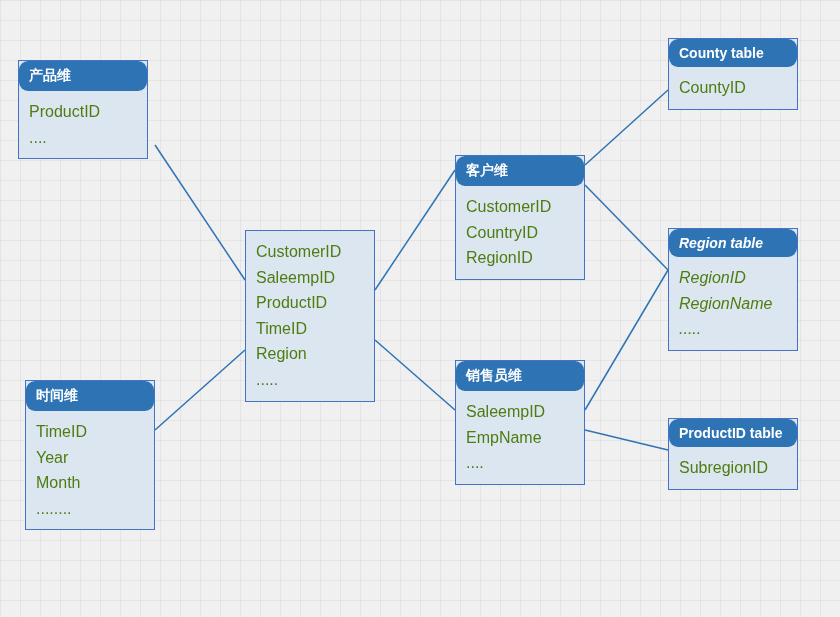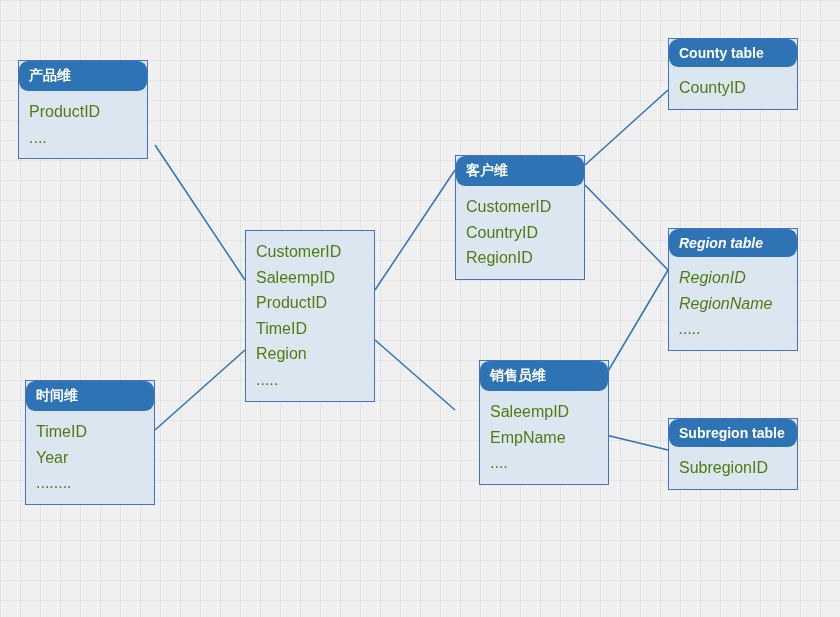--- a/index.html
+++ b/index.html
@@ -73,20 +73,21 @@
     <div class="db-table-body">
       <div>ProductID</div>
       <div>....</div>
     </div>
   </div>
 <div class="db-table" style="left: 25px; top: 380px;">
     <div class="db-table-header">时间维</div>
     <div class="db-table-body">
       <div>TimeID</div>
       <div>Year</div>
+      <div>Month</div>
       <div>........</div>
     </div>
   </div>
 <div class="db-table" style="left: 245px; top: 230px;">
     <div class="db-table-body">
       <div>CustomerID</div>
       <div>SaleempID</div>
       <div>ProductID</div>
       <div>TimeID</div>
       <div>Region</div>
@@ -94,21 +95,21 @@
     </div>
   </div>
 <div class="db-table" style="left: 455px; top: 115px; margin-top: 40px;">
     <div class="db-table-header">客户维</div>
     <div class="db-table-body">
       <div>CustomerID</div>
       <div>CountryID</div>
       <div>RegionID</div>
     </div>
   </div>
-<div class="db-table" style="left: 455px; top: 360px; margin-left: 24px;">
+<div class="db-table" style="left: 455px; top: 360px;">
     <div class="db-table-header">销售员维</div>
     <div class="db-table-body">
       <div>SaleempID</div>
       <div>EmpName</div>
       <div>....</div>
     </div>
   </div>
 <div class="db-table" style="left: 668px; top: 38px;">
     <div class="db-table-header">County table</div>
     <div class="db-table-body">
@@ -117,17 +118,17 @@
   </div>
 <div class="db-table" style="left: 668px; top: 228px; font-style: italic;">
     <div class="db-table-header">Region table</div>
     <div class="db-table-body">
       <div>RegionID</div>
       <div>RegionName</div>
       <div>.....</div>
     </div>
   </div>
 <div class="db-table" style="left: 668px; top: 418px;">
-    <div class="db-table-header">Subregion table</div>
+    <div class="db-table-header">ProductID table</div>
     <div class="db-table-body">
       <div>SubregionID</div>
     </div>
   </div>
 
 </body></html>

